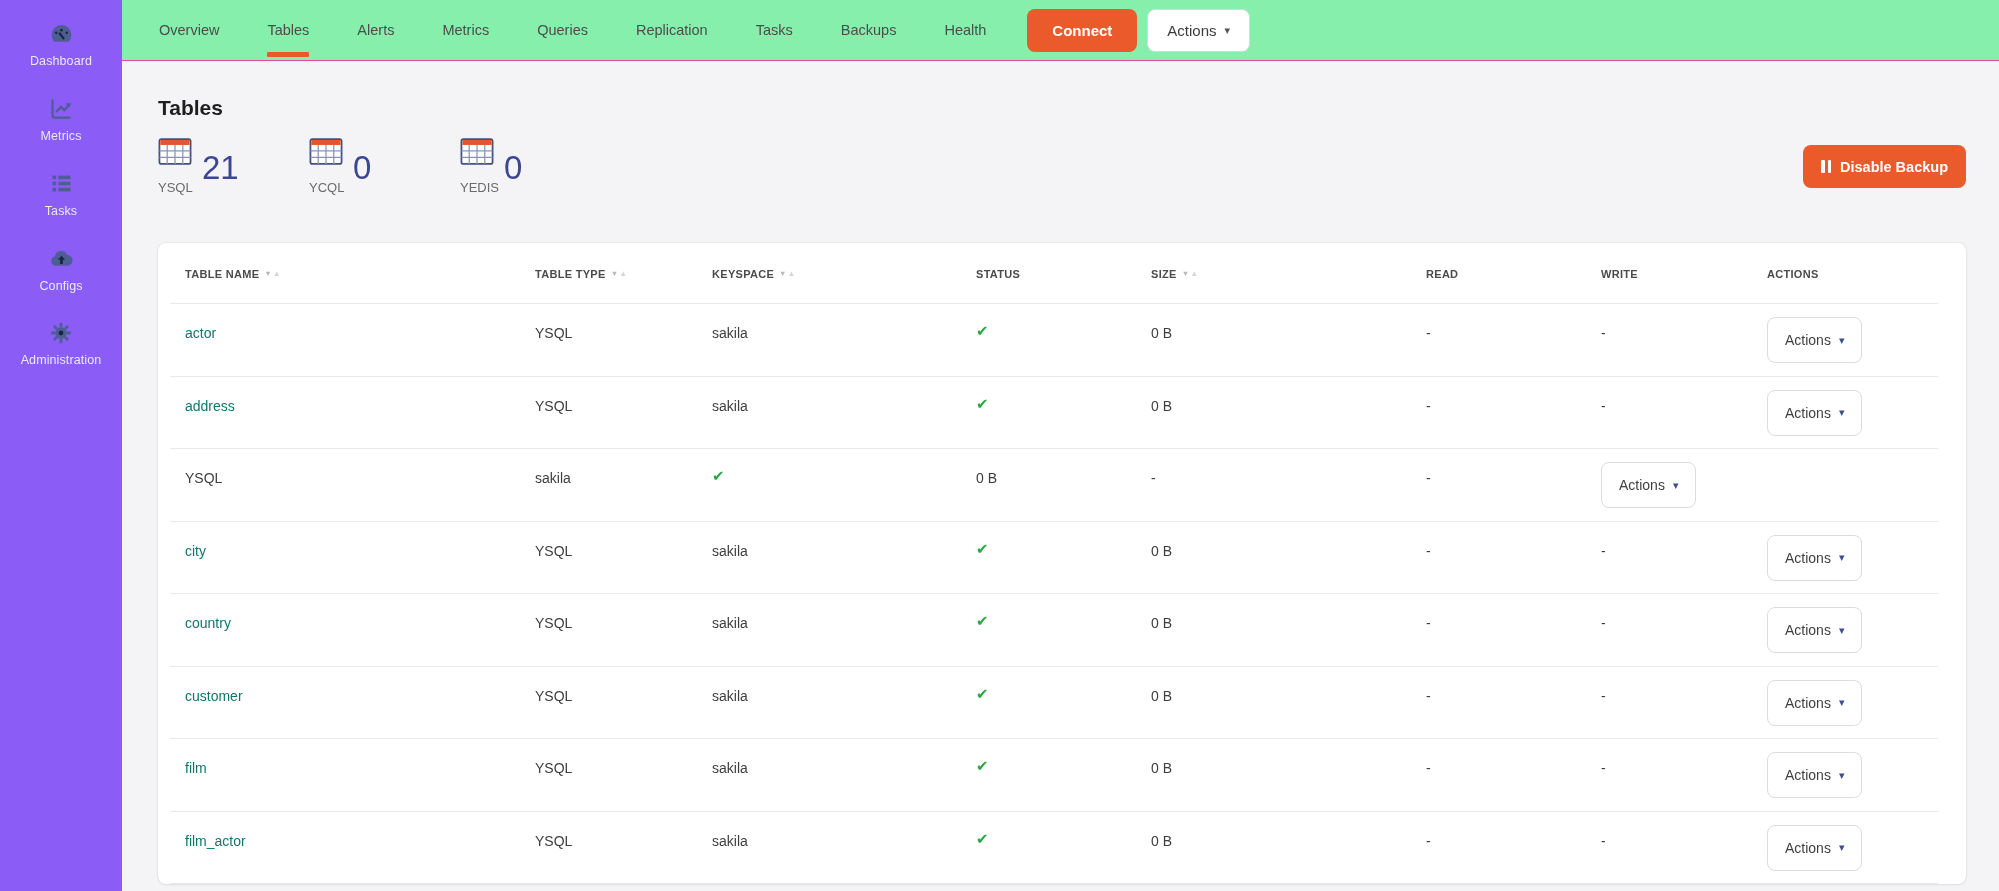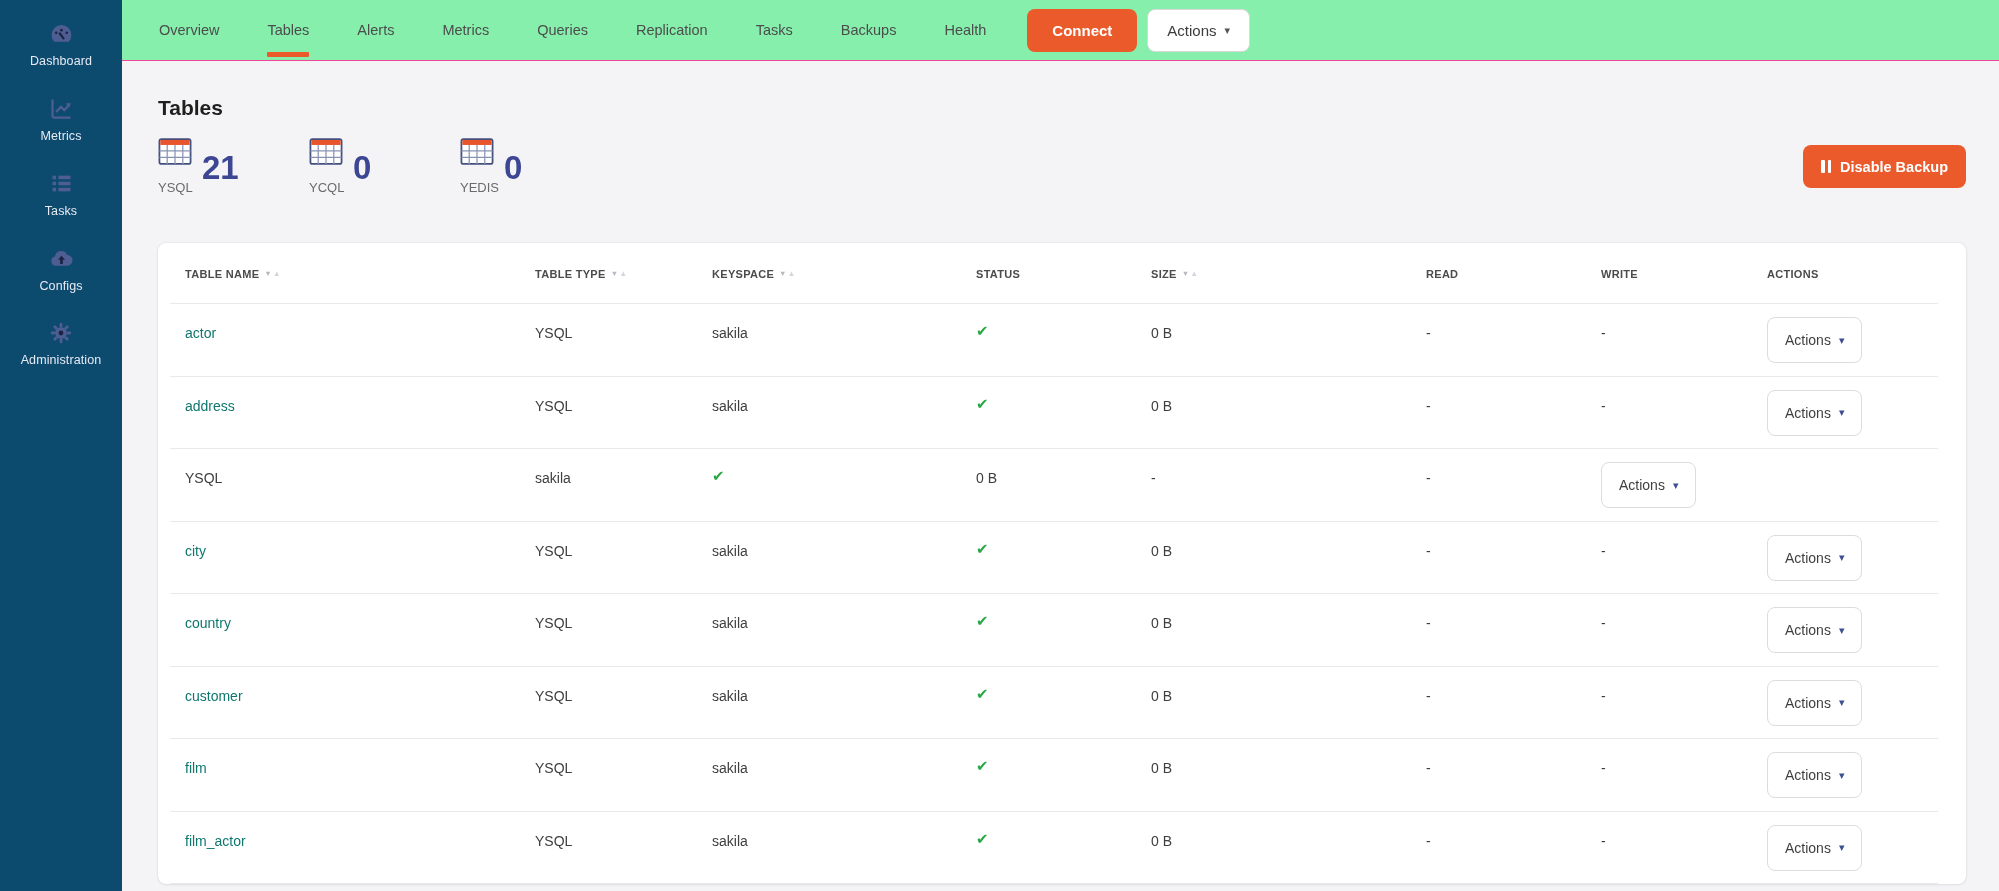--- a/index.html
+++ b/index.html
@@ -2,21 +2,21 @@
 <html><head>
 <meta charset="utf-8">
 <style>
   * { margin:0; padding:0; box-sizing:border-box; }
   html,body { width:1999px; height:891px; overflow:hidden;
     font-family:"Liberation Sans","DejaVu Sans",sans-serif;
     -webkit-font-smoothing:antialiased; background:#f4f4f6; }
   .app { display:flex; width:1999px; height:891px; }
 
   
-  .sidebar { width:122px; min-width:122px; background:#0c4a6e; padding-top:6px; }
+  .sidebar { width:122px; min-width:122px; background:#8b5cf6; padding-top:6px; }
   .side-item { --hole:#1c2443; height:75px; display:flex; flex-direction:column;
     align-items:center; justify-content:center; gap:7px; cursor:pointer;
     color:#4e5d92; }
   .side-item.active { --hole:#2c3866; background:#2c3866; color:#ffffff; }
   .side-item .side-label { font-size:12.5px; color:#e7eaf4; letter-spacing:.1px; }
   .side-item.active .side-label { color:#ffffff; font-weight:600; }
   .side-icon svg { display:block; }
 
   
   .main { flex:1; display:flex; flex-direction:column; background:#f4f4f6; }
@@ -39,21 +39,21 @@
   .caret { font-size:11px; color:#3d4f91; line-height:1; }
 
   
   .content { flex:1; padding:0 33px 0 36px; }
   .page-title { margin-top:34px; font-size:21px; line-height:26px;
     font-weight:700; color:#1f1f1f; }
 
   .stats-row { margin-top:14px; display:flex; position:relative; }
   .stat { width:151px; }
   .stat-top { display:flex; align-items:center; gap:10px; height:36px; }
-  .stat-count { font-size:33px; font-weight:700; color:#3c4693; line-height:1;margin-top:29px; }
+  .stat-count { font-size:33px; font-weight:400; color:#3c4693; line-height:1;margin-top:29px; }
   .stat-label { margin-top:9px; font-size:13px; color:#6b6b6b; }
   .btn-disable-backup { position:absolute; right:0; top:10px; background:#ea5a2b;
     color:#ffffff; font-weight:700; font-size:14.5px; height:43px; padding:0 18px;
     gap:9px; }
   .pause-icon { display:inline-flex; gap:3px; }
   .pause-icon i { display:block; width:3.5px; height:13px; background:#fff;
     border-radius:1px; }
 
   
   .card { margin-top:48px; background:#fff; border-radius:8px;

